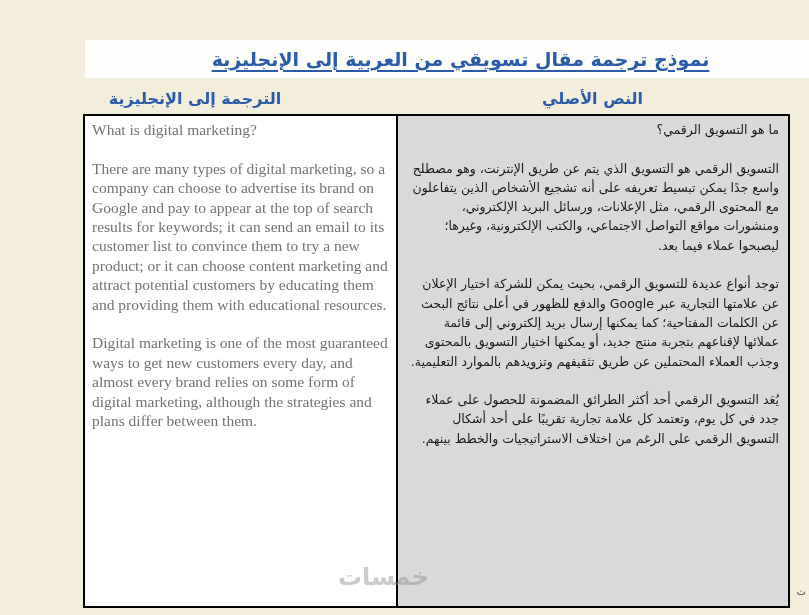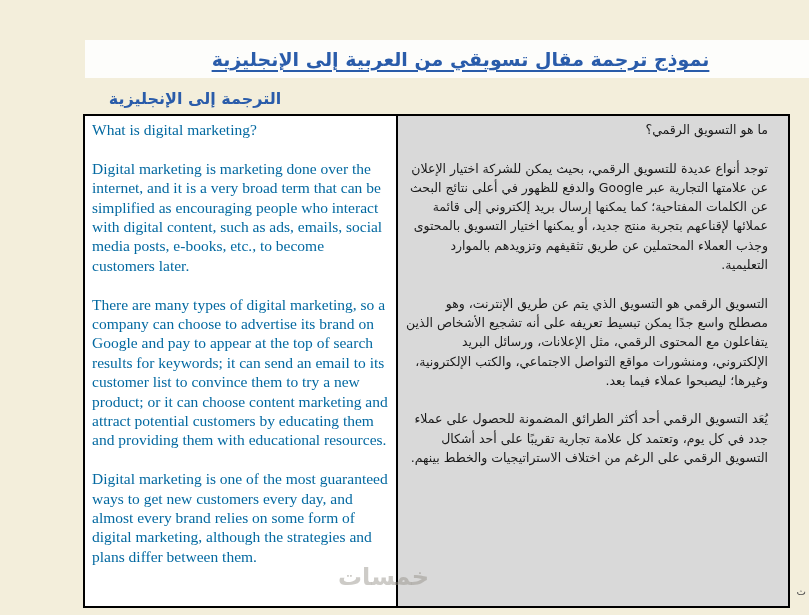--- a/index.html
+++ b/index.html
@@ -66,30 +66,30 @@
     box-sizing: border-box;
     overflow: hidden;
   }
   .cell-en {
     flex: 0 0 311px;
     background: #ffffff;
     padding: 4px 8px 12px 7px;
     font-family: "Liberation Serif", "DejaVu Serif", serif;
     font-size: 15.5px;
     line-height: 19.4px;
-    color: #0369a1;
+    color: #737373;
   }
   .cell-en p { margin: 0 0 19.4px 0; }
   .cell-en p:last-child { margin-bottom: 0; }
 
   .cell-ar {
     flex: 1 1 auto;
     background: #d9d9d9;
     border-left: 2px solid #000;
-    padding: 4px 20px 4px 8px;
+    padding: 4px 9px 4px 8px;
     font-family: "DejaVu Sans", sans-serif;
     font-size: 12.5px;
     line-height: 19.3px;
     color: #1a1a1a;
     direction: rtl;
     text-align: right;
   }
   .cell-ar p { margin: 0 0 19.3px 0; }
   .cell-ar p:last-child { margin-bottom: 12px; }
 
@@ -117,32 +117,32 @@
 </head>
 <body>
 
 <div class="page">
 
   <div class="title-banner">
     <span class="doc-title">نموذج ترجمة مقال تسويقي من العربية إلى الإنجليزية</span>
   </div>
 
   <div class="col-header col-header-en">الترجمة إلى الإنجليزية</div>
+  <div class="col-header col-header-ar">النص الأصلي</div>
 
   <div class="table">
     <div class="cell cell-en">
       <p>What is digital marketing?</p>
-      <p>Digital marketing is marketing done over the internet, and it is a very broad term that can be simplified as encouraging people who interact with digital content, such as ads, emails, social media posts, e-books, etc., to become customers later.</p>
       <p>There are many types of digital marketing, so a company can choose to advertise its brand on Google and pay to appear at the top of search results for keywords; it can send an email to its customer list to convince them to try a new product; or it can choose content marketing and attract potential customers by educating them and providing them with educational resources.</p>
       <p>Digital marketing is one of the most guaranteed ways to get new customers every day, and almost every brand relies on some form of digital marketing, although the strategies and plans differ between them.</p>
     </div>
     <div class="cell cell-ar">
       <p>ما هو التسويق الرقمي؟</p>
+      <p>التسويق الرقمي هو التسويق الذي يتم عن طريق الإنترنت، وهو مصطلح واسع جدًا يمكن تبسيط تعريفه على أنه تشجيع الأشخاص الذين يتفاعلون مع المحتوى الرقمي، مثل الإعلانات، ورسائل البريد الإلكتروني، ومنشورات مواقع التواصل الاجتماعي، والكتب الإلكترونية، وغيرها؛ ليصبحوا عملاء فيما بعد.</p>
       <p>توجد أنواع عديدة للتسويق الرقمي، بحيث يمكن للشركة اختيار الإعلان عن علامتها التجارية عبر Google والدفع للظهور في أعلى نتائج البحث عن الكلمات المفتاحية؛ كما يمكنها إرسال بريد إلكتروني إلى قائمة عملائها لإقناعهم بتجربة منتج جديد، أو يمكنها اختيار التسويق بالمحتوى وجذب العملاء المحتملين عن طريق تثقيفهم وتزويدهم بالموارد التعليمية.</p>
-      <p>التسويق الرقمي هو التسويق الذي يتم عن طريق الإنترنت، وهو مصطلح واسع جدًا يمكن تبسيط تعريفه على أنه تشجيع الأشخاص الذين يتفاعلون مع المحتوى الرقمي، مثل الإعلانات، ورسائل البريد الإلكتروني، ومنشورات مواقع التواصل الاجتماعي، والكتب الإلكترونية، وغيرها؛ ليصبحوا عملاء فيما بعد.</p>
       <p>يُعَد التسويق الرقمي أحد أكثر الطرائق المضمونة للحصول على عملاء جدد في كل يوم، وتعتمد كل علامة تجارية تقريبًا على أحد أشكال التسويق الرقمي على الرغم من اختلاف الاستراتيجيات والخطط بينهم.</p>
     </div>
   </div>
 
   <div class="watermark">خمسات</div>
   <div class="corner-mark">ث</div>
 
 </div>
 
 </body></html>

